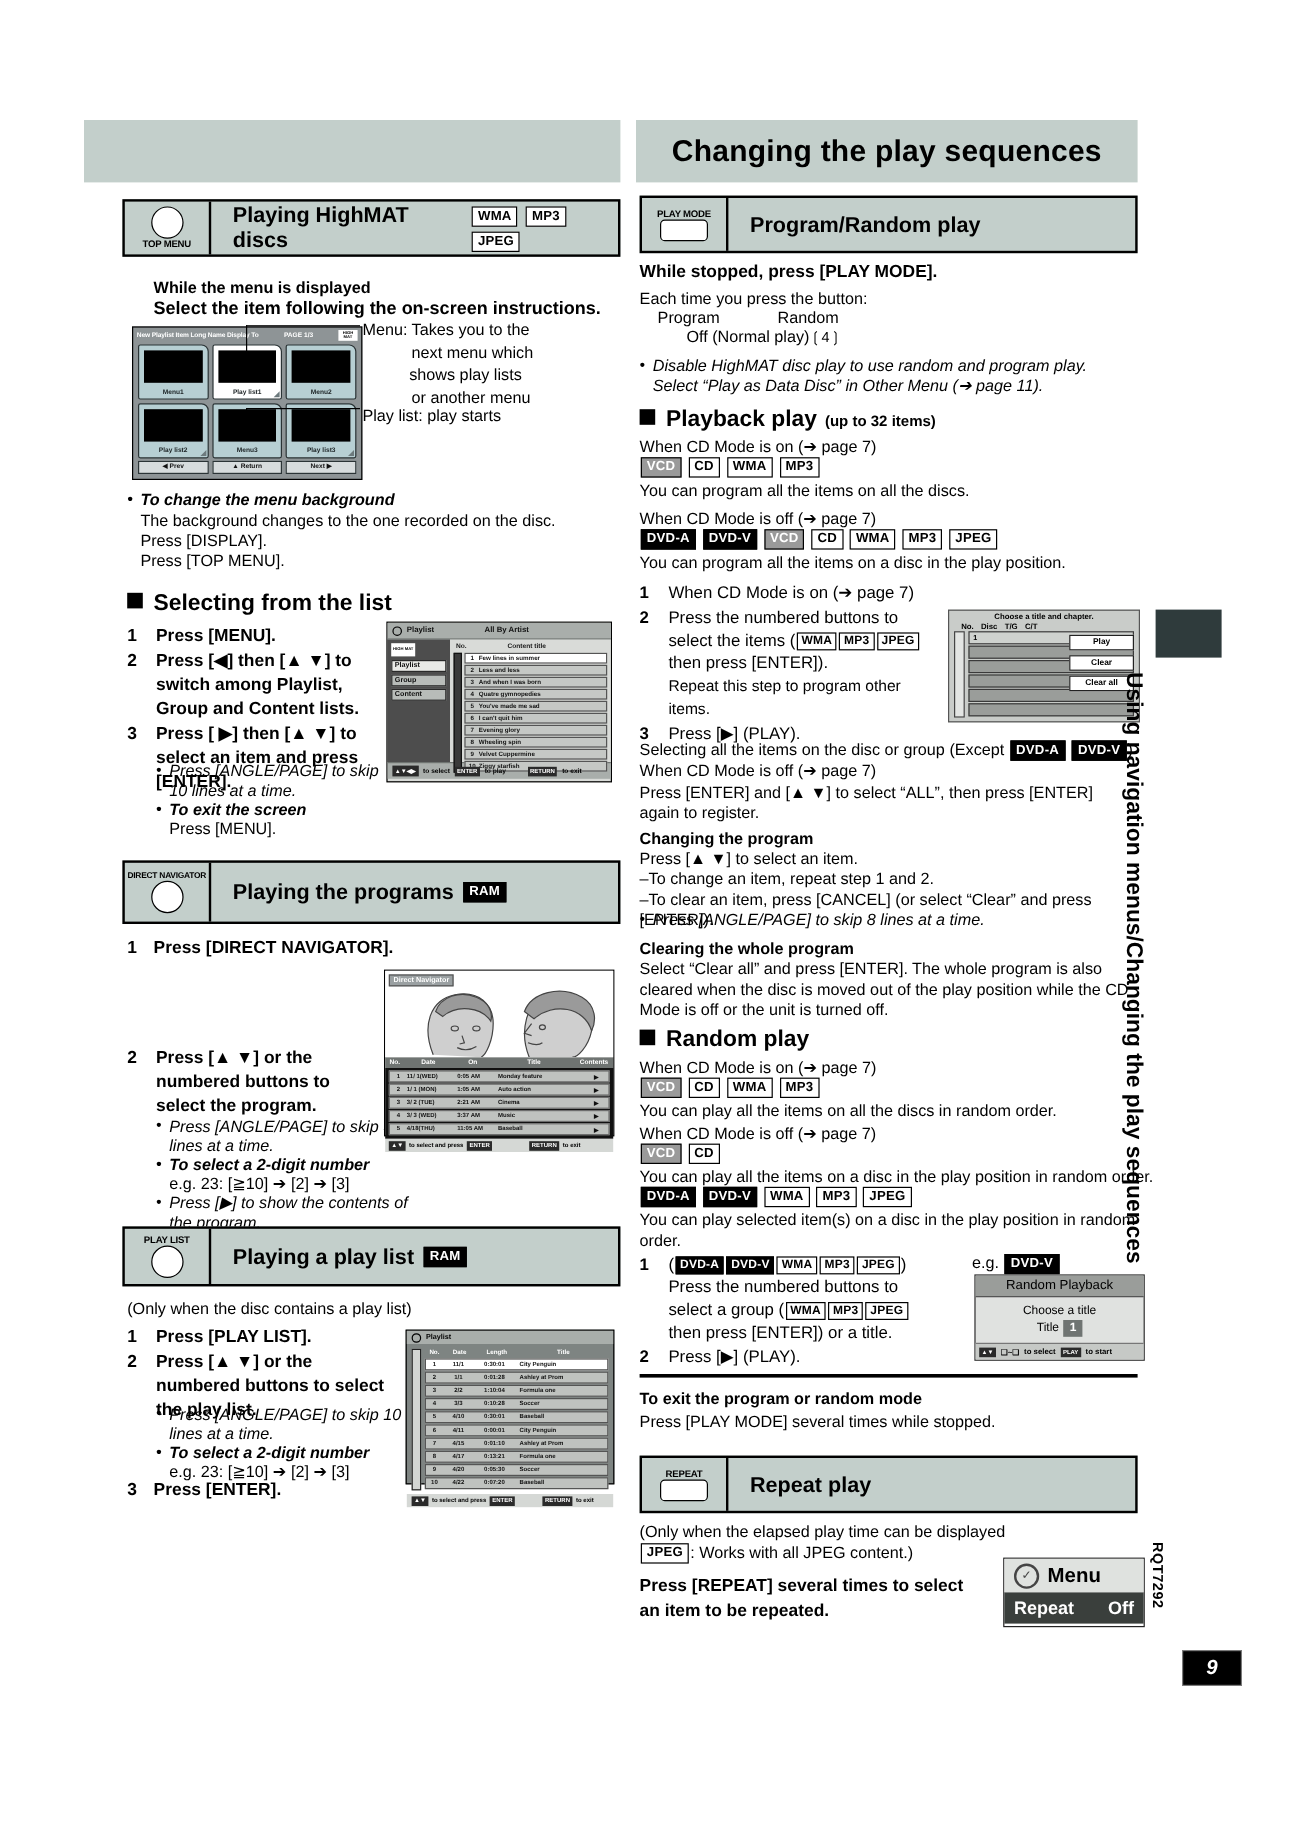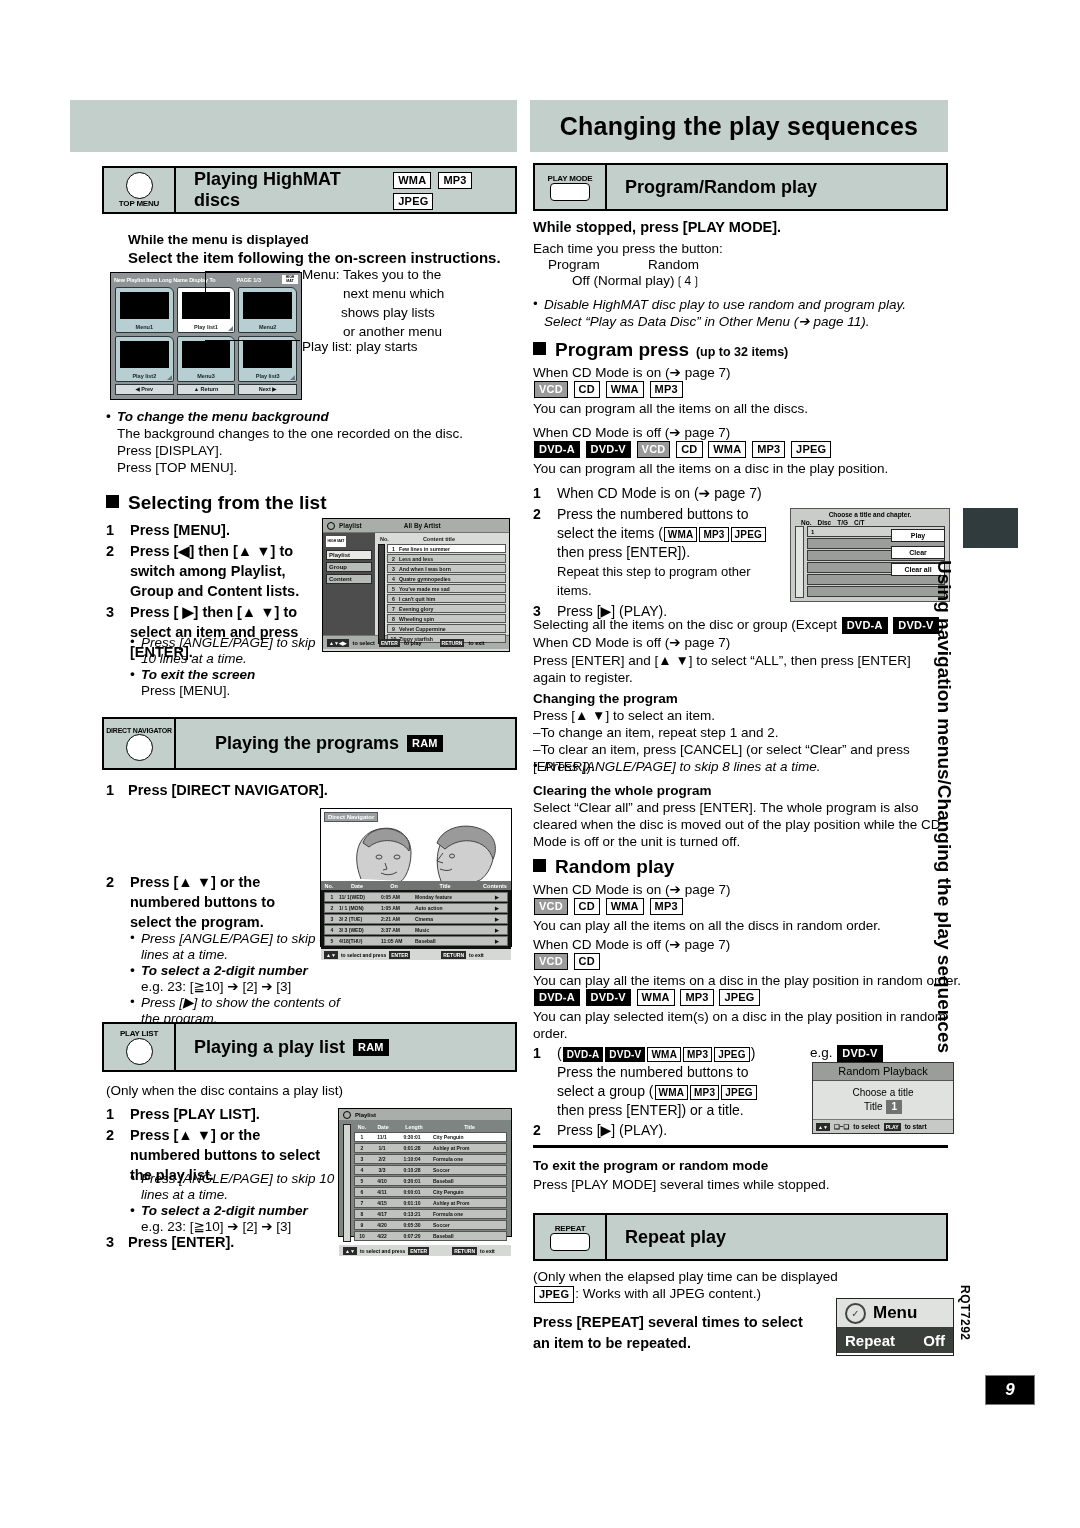--- a/index.html
+++ b/index.html
@@ -354,21 +354,21 @@
     <div class="foot">
       <span class="kcap">▲▼◀▶</span>
       <span>to select</span>
       <span class="kcap">ENTER</span>
       <span>to play</span>
       <span class="kcap" style="margin-left:14px;">RETURN</span>
       <span>to exit</span>
     </div>
   </div>
 
-  <div class="sec" style="left:102px;top:717px;width:415px;height:53px;gap:21px;">
+  <div class="sec" style="left:102px;top:717px;width:415px;height:53px;">
     <div class="key">
       <div style="font-size:7px;">DIRECT NAVIGATOR</div>
       <div class="circ"></div>
     </div>
     <div class="ttl">
       <span>Playing the programs</span>
       <span class="badge blk" style="margin-left:8px;">RAM</span>
     </div>
   </div>
 
@@ -608,21 +608,21 @@
   <div class="txt" style="left:648px;top:256px;">Random</div>
   <div class="txt" style="left:572px;top:272px;"><span>Off (Normal play)</span><span style="font-size:12px;">❲4❳</span></div>
 
   <div class="txt" style="left:533px;top:296px;width:412px;line-height:17px;">
     <ul class="dots">
         <li>Disable HighMAT disc play to use random and program play. Select “Play as Data Disc” in Other Menu (➔ page 11).</li>
       </ul>
   </div>
 
   <div class="txt" style="left:533px;top:341px;">
-    <span class="sqr"></span><span class="h3">Program press</span>
+    <span class="sqr"></span><span class="h3">Playback play</span>
     <span style="font-size:12.5px;font-weight:bold;margin-left:3px;">(up to 32 items)</span>
   </div>
 
   <div class="txt" style="left:533px;top:364px;">
     <span class="bold">When CD Mode is on</span>
     <span>(➔ page 7)</span>
   </div>
   <div class="txt" style="left:533px;top:380px;">
     <span class="badge gray">VCD</span>
     <span class="badge">CD</span>

